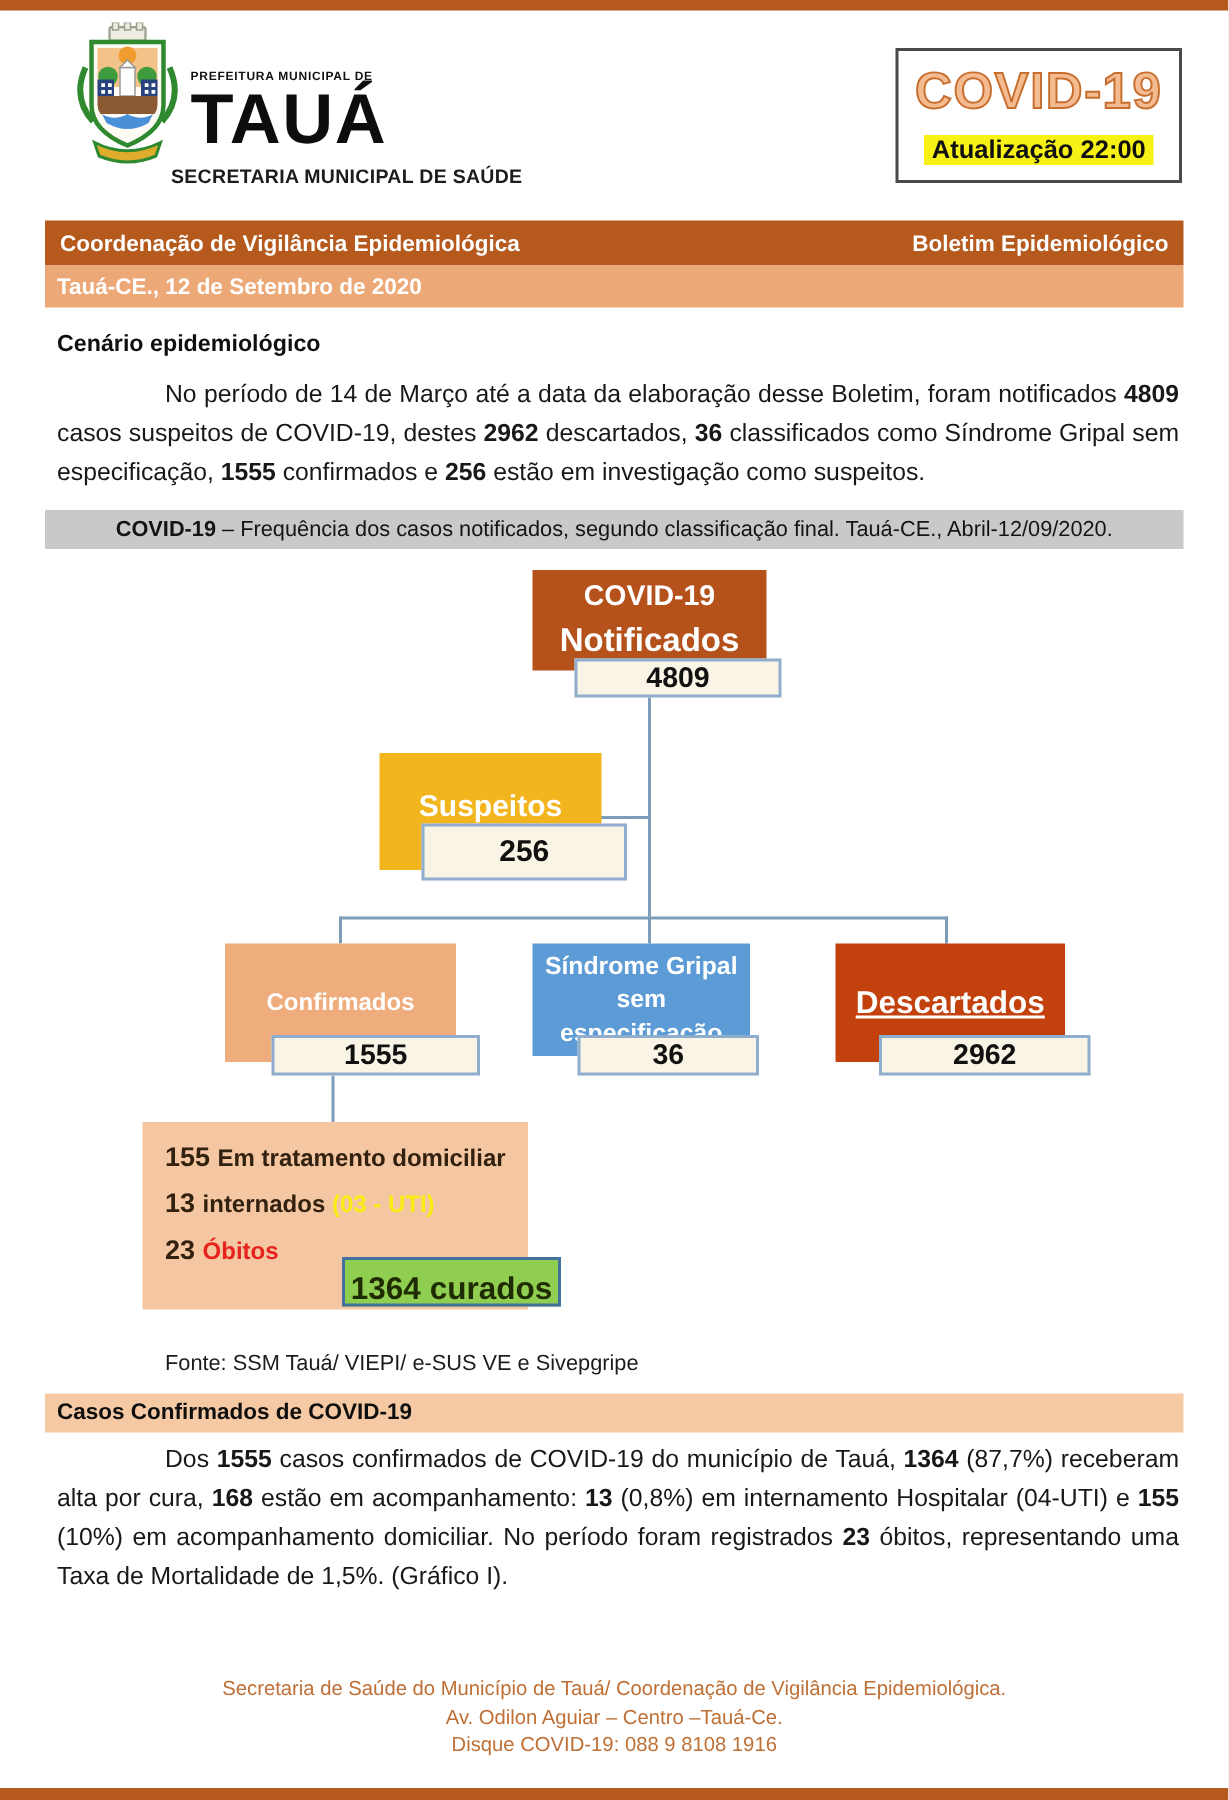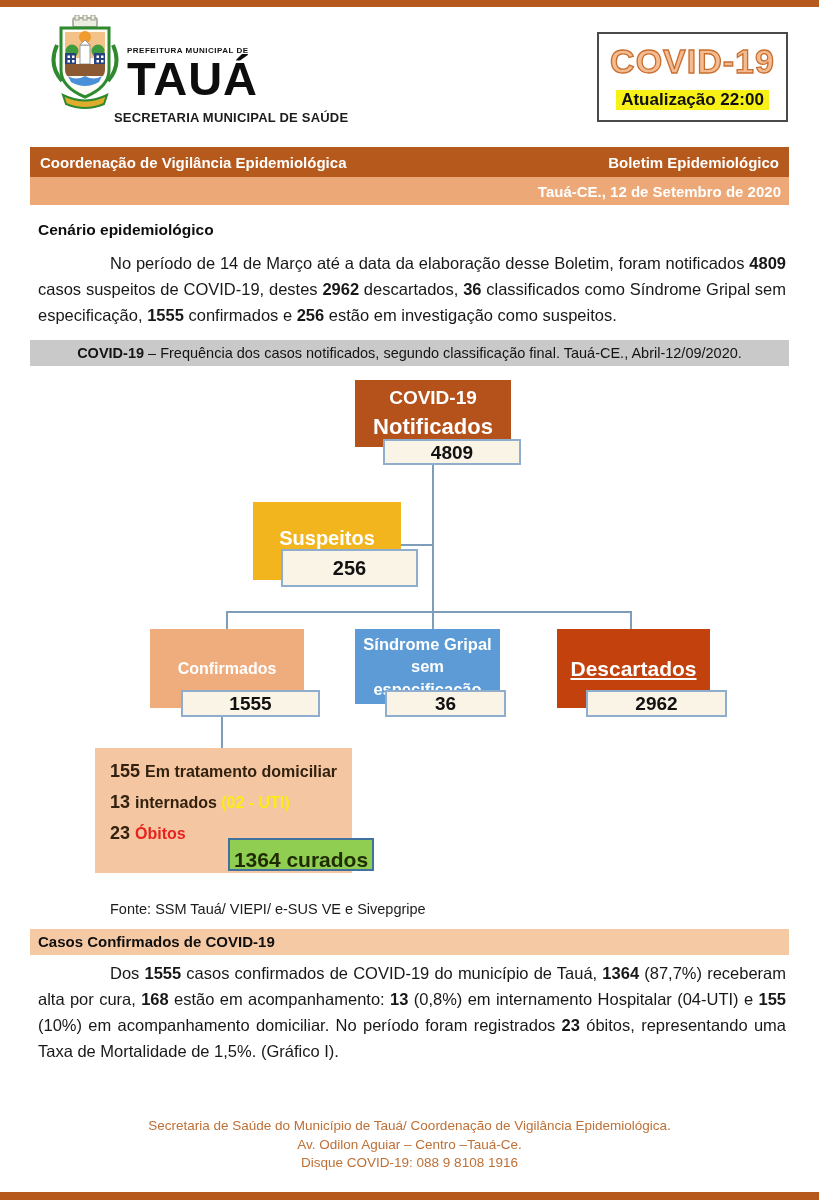--- a/index.html
+++ b/index.html
@@ -20,21 +20,21 @@
   #logo-name { font-size: 47px; font-weight: bold; letter-spacing: 1px; color: #0d0d0d; line-height: 1.0; }
   #secretaria { left: 114px; top: 110px; font-size: 13px; font-weight: 600; letter-spacing: 0.2px; color: #1c1c1c; }
   #covid-box { left: 597px; top: 32px; width: 191px; height: 90px; border: 2px solid #4a4a4a; background: #fff; text-align: center; }
   #covid-title { margin-top: 8px; font-size: 34px; font-weight: bold; letter-spacing: 1px;
                  color: #F4BA90; -webkit-text-stroke: 1.3px #C86F30; }
   #covid-update { display: inline-block; margin-top: 9px; padding: 0 5px; font-size: 17px; font-weight: bold; color: #101010; }
 
   
   .banner { left: 30px; width: 759px; color: #ffffff; font-weight: bold; font-size: 15px; display: flex; align-items: center; }
   #banner-top { top: 147px; height: 30px; justify-content: space-between; padding: 0 10px; }
-  #banner-sub { top: 177px; height: 28px; justify-content: flex-end; padding: 0 8px; }
+  #banner-sub { top: 177px; height: 28px; padding: 0 8px; }
 
   #scenario-heading { left: 38px; top: 221px; font-size: 15.5px; font-weight: bold; color: #0f0f0f; }
   .para { left: 38px; width: 748px; font-size: 16.5px; line-height: 26px; text-align: justify; text-indent: 72px; color: #181818; }
   #para-1 { top: 250px; }
   #caption-bar { left: 30px; top: 340px; width: 759px; height: 26px; font-size: 14.5px; text-align: center; line-height: 26px; color: #141414; }
 
   
   .fc-line { background: #7E9DBB; }
   .fc-box { color: #ffffff; font-weight: bold; text-align: center; display: flex; flex-direction: column; justify-content: center; }
   .fc-value { background: #FAF4E6; border: 2px solid #8FAECE; font-weight: bold; color: #111; text-align: center; }
@@ -160,21 +160,21 @@
   </div>
   <div class="abs fc-value" id="fc-gripal-value">36</div>
 
   <div class="abs fc-box" id="fc-discarded" style="background-color: #c2410c; text-decoration: underline;">
     <div>Descartados</div>
   </div>
   <div class="abs fc-value" id="fc-discarded-value">2962</div>
 
   <div class="abs" id="fc-detail" style="background-color: rgb(244, 198, 162);">
     <div class="detail-line"><span class="num">155 </span><span>Em tratamento domiciliar</span></div>
-    <div class="detail-line"><span class="num">13 </span><span> internados </span><span style="color: rgb(250, 237, 21);">(02 - UTI)</span></div>
+    <div class="detail-line"><span class="num">13 </span><span> internados </span><span style="color: rgb(250, 237, 21);">(03 - UTI)</span></div>
     <div class="detail-line"><span class="num">23 </span><span style="color: rgb(230, 35, 28);">Óbitos</span></div>
   </div>
   <div class="abs" id="fc-cured" style="background-color: rgb(143, 206, 80);">1364 curados</div>
 
   <div class="abs" id="fonte">Fonte: SSM Tauá/ VIEPI/ e-SUS VE e Sivepgripe</div>
 
   <div class="abs" id="confirmed-bar" style="background-color: rgb(245, 201, 164);">Casos Confirmados de COVID-19</div>
   <p class="abs para" id="para-2"><span>Dos </span><b>1555</b><span> casos confirmados de COVID-19 do município de Tauá, </span><b>1364</b><span> (87,7%) receberam alta por cura, </span><b>168</b><span> estão em acompanhamento: </span><b>13</b><span> (0,8%) em internamento Hospitalar (04-UTI) e </span><b>155</b><span> (10%) em acompanhamento domiciliar. No período foram registrados </span><b>23</b><span> óbitos, representando uma Taxa de Mortalidade de 1,5%.  (Gráfico I).</span></p>
 
   <div class="abs" id="footer" style="color: rgb(190, 112, 54);">

